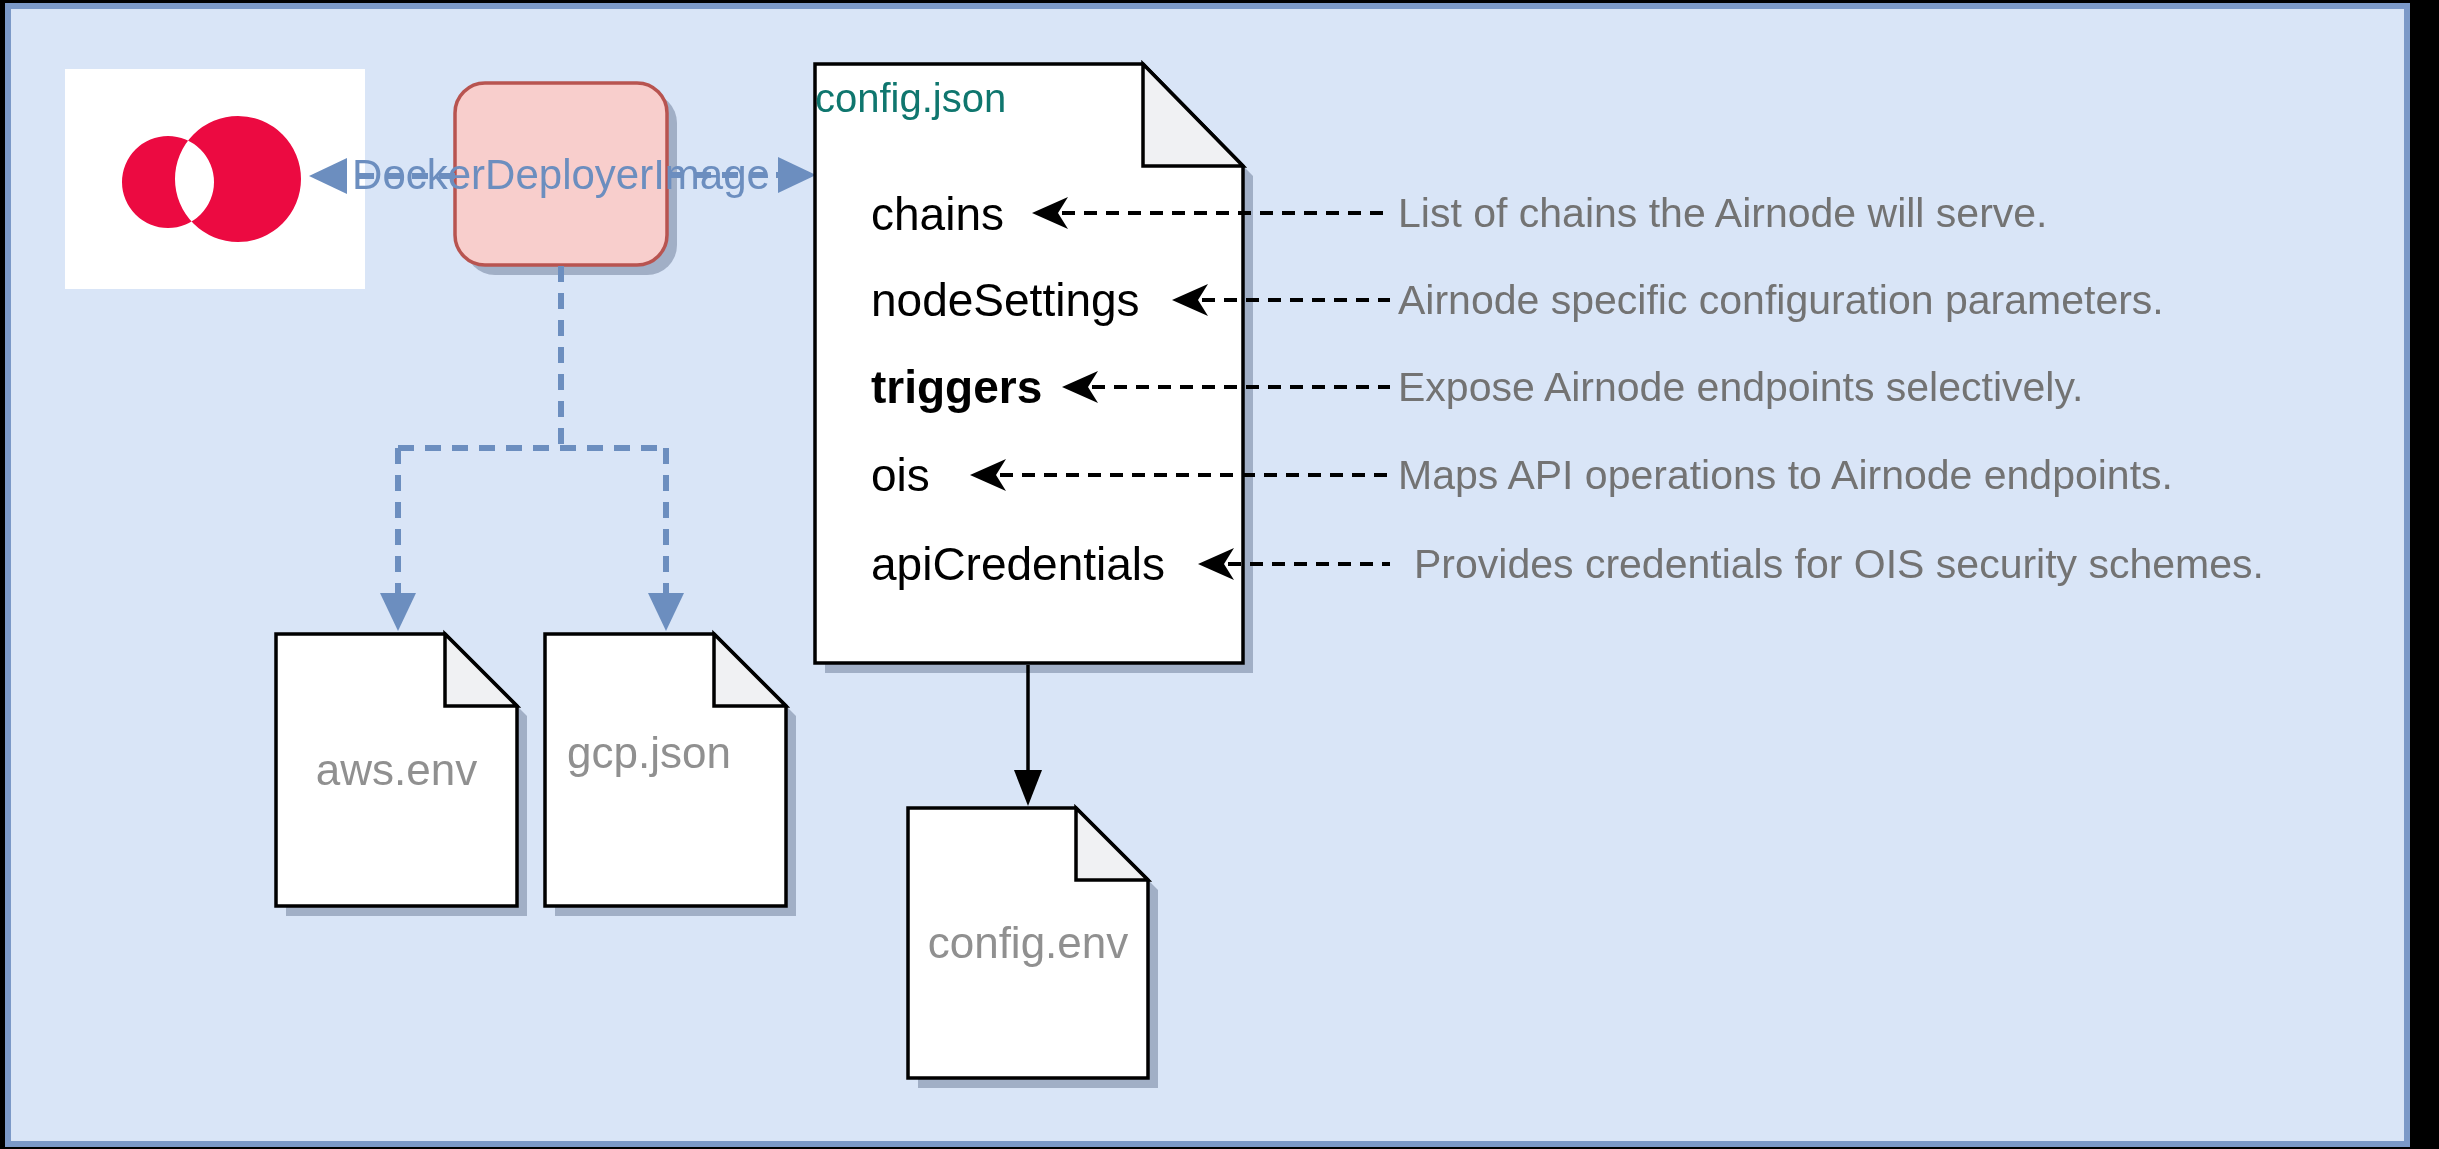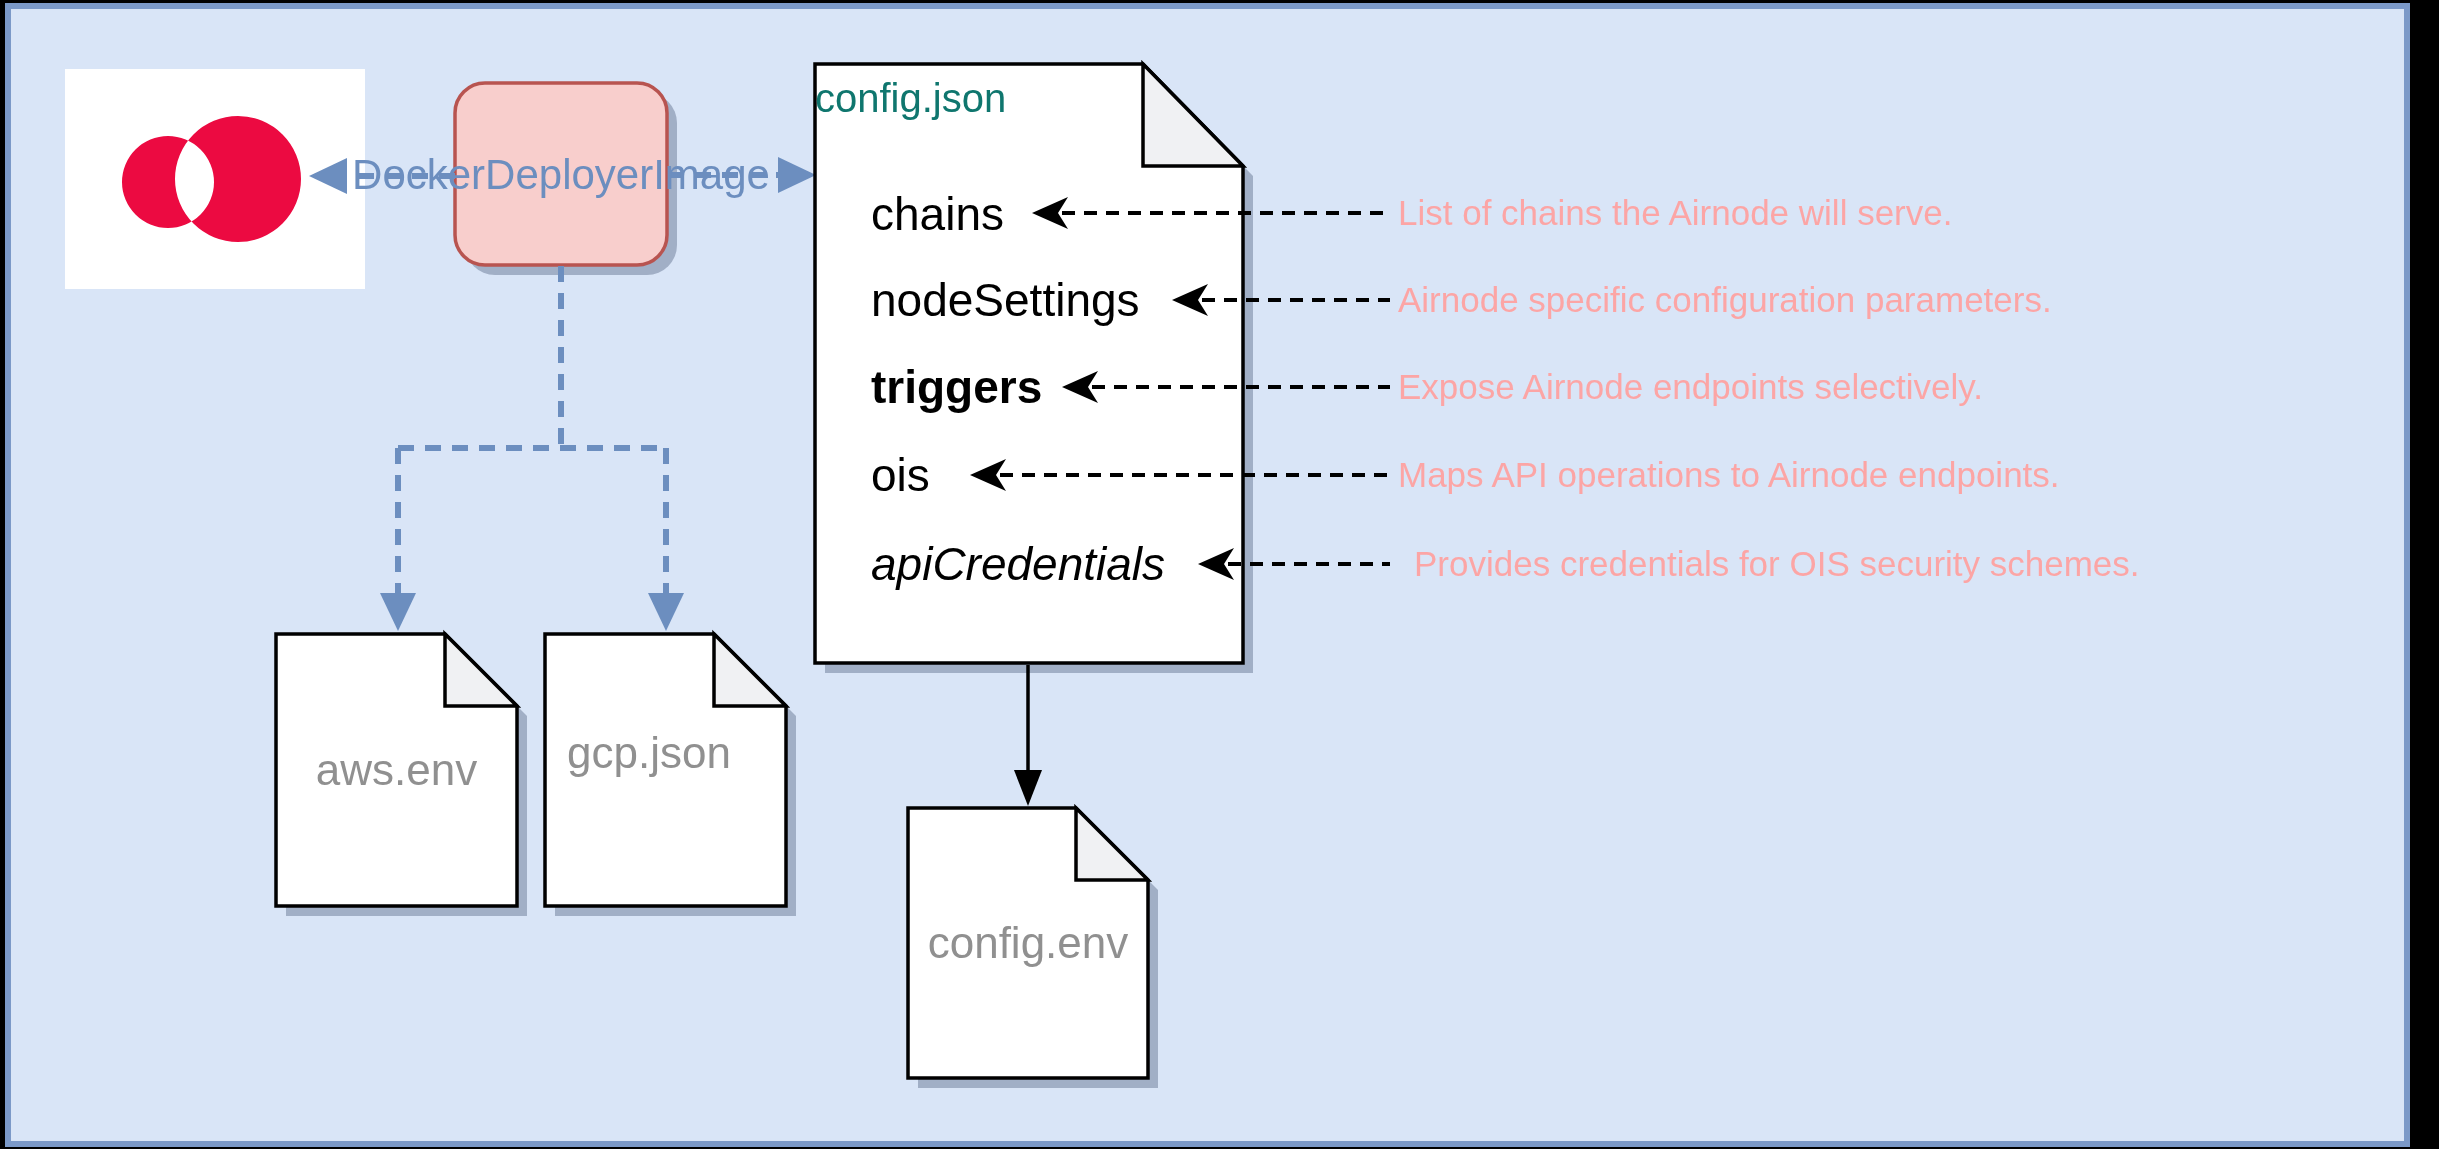--- a/index.html
+++ b/index.html
@@ -21,21 +21,21 @@
   .docker-label{
     position:absolute;left:455px;top:83px;width:212px;height:182px;
     display:flex;flex-direction:row;align-items:center;justify-content:center;
     color:#6c8ebf;font-size:42px;line-height:51px;text-align:center;
   }
   .doc-title{
     position:absolute;left:815px;top:75px;width:328px;
     text-align:left;color:#0f766e;font-size:40px;line-height:46px;
   }
   .item-label{color:#000;font-size:46px;line-height:48px;left:871px;}
-  .item-desc{color:#fca5a5;font-size:35px;line-height:48px;left:1398px;}
+  .item-desc{color:#737373;font-size:41px;line-height:48px;left:1398px;}
   .file-label{
     position:absolute;text-align:center;color:#909090;
     font-size:44px;line-height:46px;
   }
 </style>
 </head>
 <body>
 
 <div class="canvas">
 
@@ -124,21 +124,21 @@
     <div>Deployer</div>
     <div>Image</div>
   </div>
 
   <div class="doc-title">config.json</div>
 
   <div class="txt item-label" style="top:190px;">chains</div>
   <div class="txt item-label" style="top:276px;">nodeSettings</div>
   <div class="txt item-label" style="top:363px;font-weight:bold;">triggers</div>
   <div class="txt item-label" style="top:451px;">ois</div>
-  <div class="txt item-label" style="top:540px;font-style:italic;">apiCredentials</div>
+  <div class="txt item-label" style="top:540px;">apiCredentials</div>
 
   <div class="txt item-desc" style="top:189px;">List of chains the Airnode will serve.</div>
   <div class="txt item-desc" style="top:276px;">Airnode specific configuration parameters.</div>
   <div class="txt item-desc" style="top:363px;">Expose Airnode endpoints selectively.</div>
   <div class="txt item-desc" style="top:451px;">Maps API operations to Airnode endpoints.</div>
   <div class="txt item-desc" style="top:540px;margin-left:16px;">Provides credentials for OIS security schemes.</div>
 
   <div class="file-label" style="left:276px;top:747px;width:241px;">aws.env</div>
   <div class="file-label" style="left:545px;top:730px;width:208px;">gcp.json</div>
   <div class="file-label" style="left:908px;top:920px;width:240px;">config.env</div>

